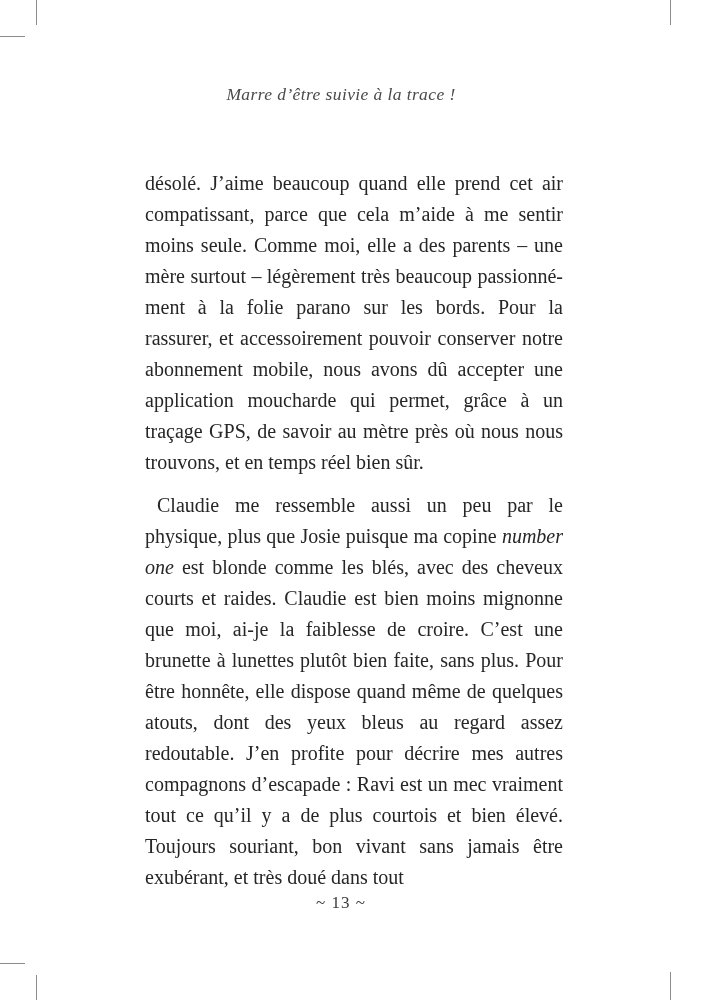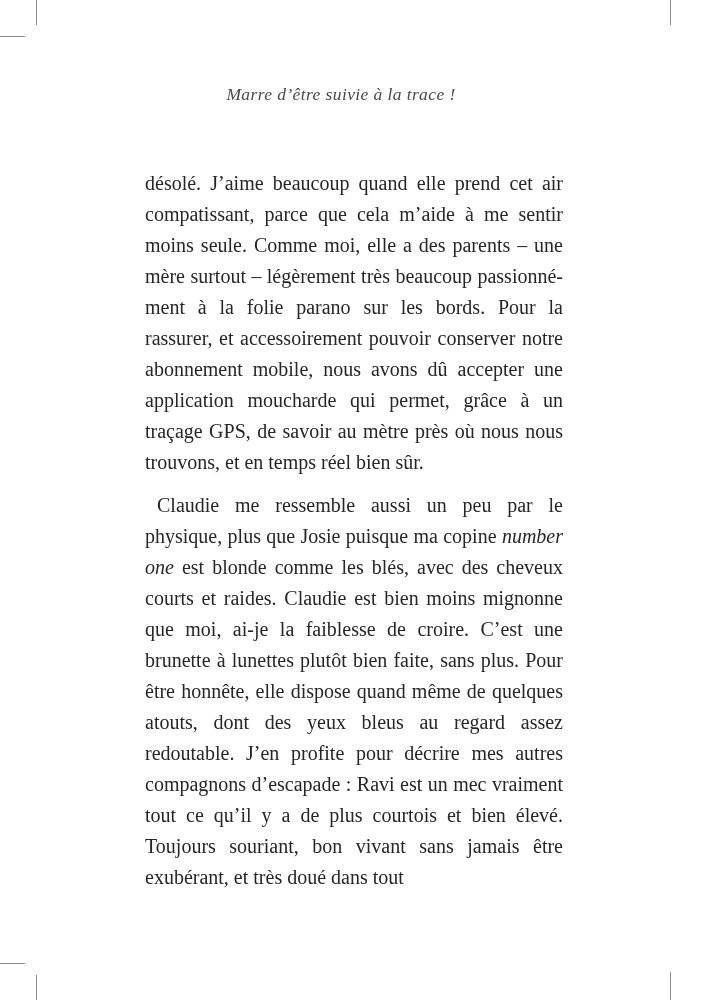--- a/index.html
+++ b/index.html
@@ -94,14 +94,15 @@
 
   <header class="running-head">
     <span class="running-title">Marre d’être suivie à la trace&nbsp;!</span>
   </header>
 
   <main class="text-block">
       <p><span>désolé. J’aime beaucoup quand elle prend cet air compatissant, parce que cela m’aide à me sentir moins seule. Comme moi, elle a des parents – une mère surtout – légèrement très beaucoup passionné­ment à la folie parano sur les bords. Pour la rassurer, et accessoirement pouvoir conserver notre abonne­ment mobile, nous avons dû accepter une application moucharde qui permet, grâce à un traçage GPS, de savoir au mètre près où nous nous trouvons, et en temps réel bien sûr.</span></p>
       <p class="indent"><span>Claudie me ressemble aussi un peu par le physique, plus que Josie puisque ma copine </span><i>number one</i><span> est blonde comme les blés, avec des cheveux courts et raides. Claudie est bien moins mignonne que moi, ai-je la faiblesse de croire. C’est une brunette à lunettes plutôt bien faite, sans plus. Pour être honnête, elle dispose quand même de quelques atouts, dont des yeux bleus au regard assez redoutable. J’en profite pour décrire mes autres compagnons d’escapade&nbsp;: Ravi est un mec vraiment tout ce qu’il y a de plus courtois et bien élevé. Toujours souriant, bon vivant sans jamais être exubérant, et très doué dans tout</span></p>
     </main>
 
+  <footer class="folio">~ 13 ~</footer>
 
 </div>
 
 </body></html>

